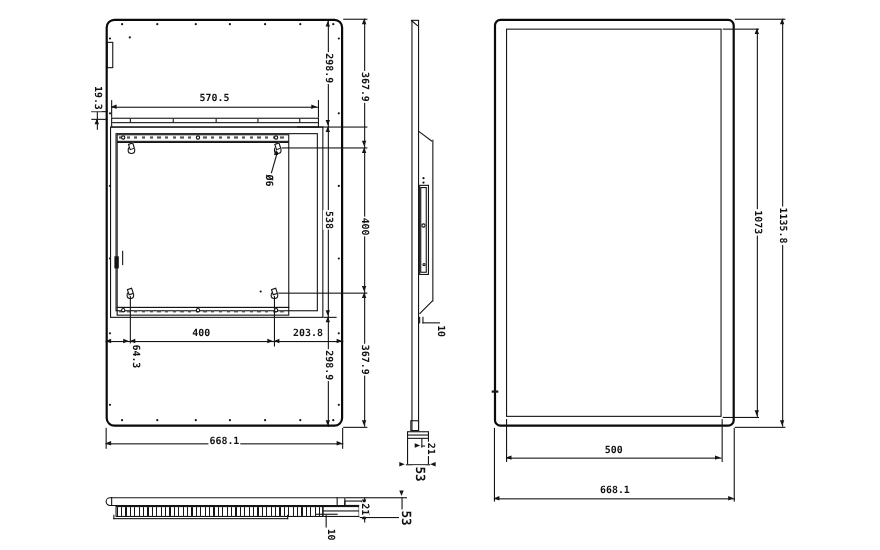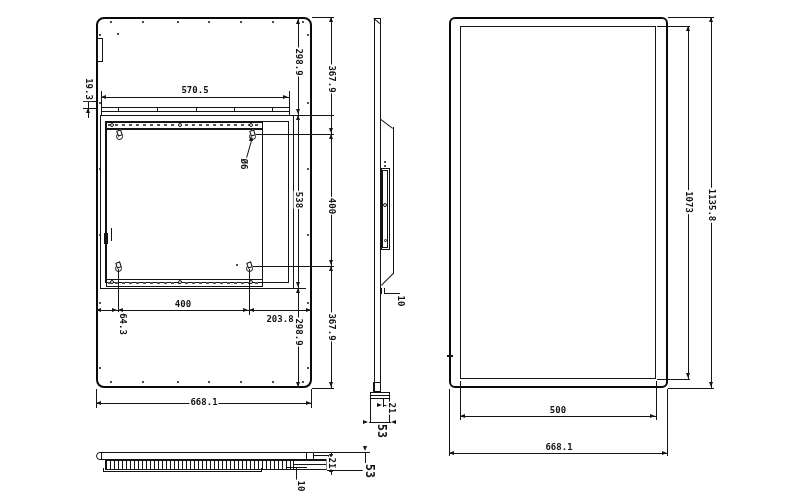--- a/index.html
+++ b/index.html
@@ -119,21 +119,21 @@
     <div class="ln" style="left:118px;top:269px;width:1px;height:46px"></div>
     <div class="ln" style="left:249px;top:269px;width:1px;height:46px"></div>
     <div class="ln" style="left:96px;top:310px;width:216px;height:1px"></div>
     <div class="arl" style="left:96px;top:308px"></div>
     <div class="arr" style="left:112px;top:308px"></div>
     <div class="arl" style="left:118px;top:308px"></div>
     <div class="arr" style="left:243px;top:308px"></div>
     <div class="arl" style="left:249px;top:308px"></div>
     <div class="arr" style="left:306px;top:308px"></div>
     <span class="lab h" style="left:183px;top:304px">400</span>
-    <span class="lab h" style="left:280px;top:319px">203.8</span>
+    <span class="lab h" style="left:280px;top:304px">203.8</span>
     <span class="lab v" style="left:122px;top:324px">64.3</span>
 
     <div class="ln" style="left:96px;top:389px;width:1px;height:19px"></div>
     <div class="ln" style="left:311px;top:389px;width:1px;height:19px"></div>
     <div class="ln" style="left:96px;top:403px;width:216px;height:1px"></div>
     <div class="arl" style="left:96px;top:401px"></div>
     <div class="arr" style="left:306px;top:401px"></div>
     <span class="lab h" style="left:204px;top:402px">668.1</span>
   </div>
 

